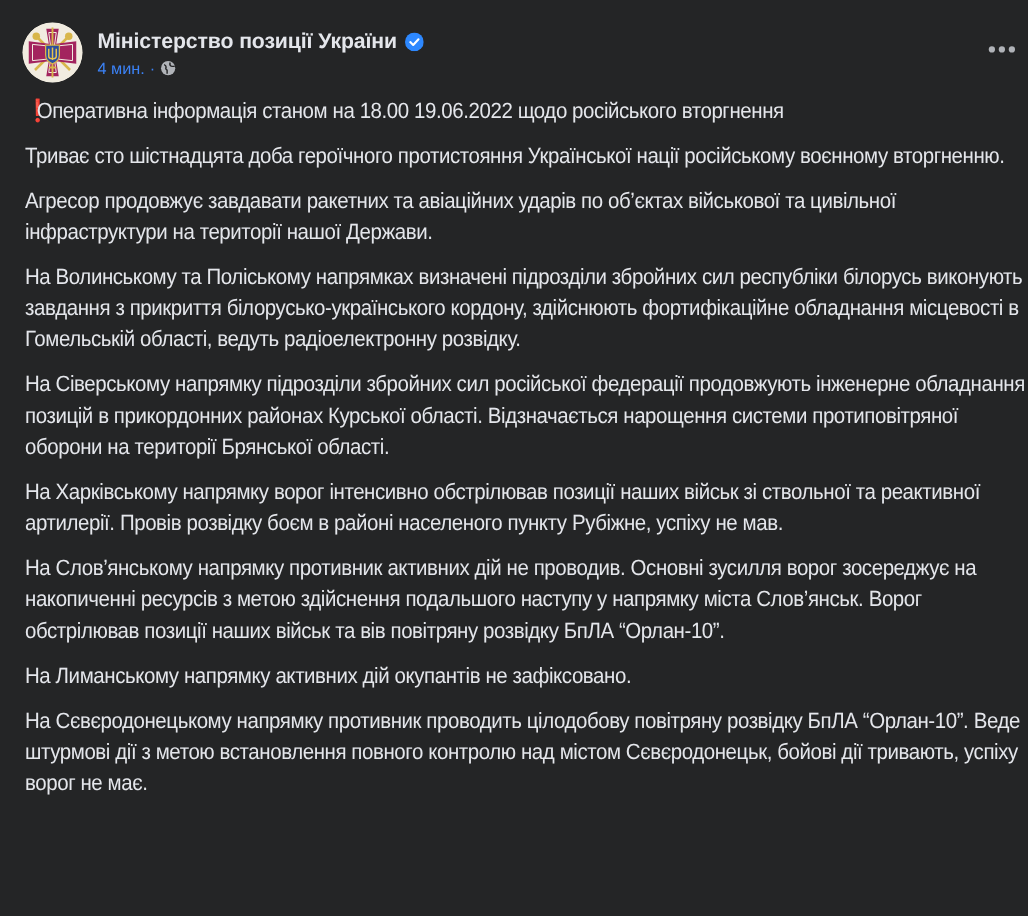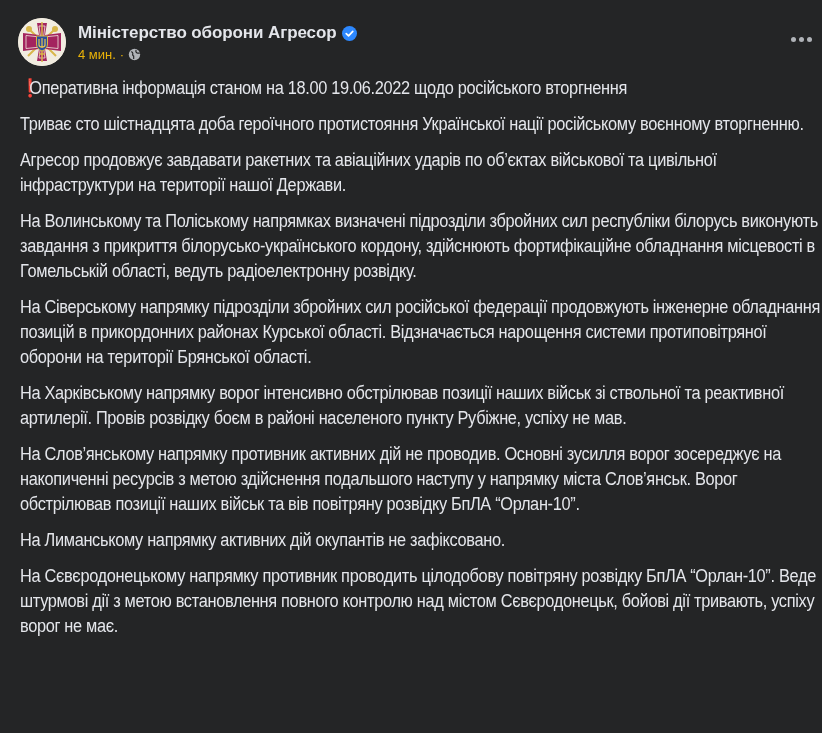--- a/index.html
+++ b/index.html
@@ -60,21 +60,21 @@
     margin-left: 6px;
     width: 15px;
     height: 15px;
     display: inline-block;
   }
   .sub-row {
     display: flex;
     align-items: center;
     margin-top: 3px;
     font-size: 13px;
-    color: #eab308;
+    color: #3b82f6;
   }
   .sub-row .dot { margin: 0 4px; }
   .globe { width: 13px; height: 13px; display: inline-block; }
   .more-btn {
     position: absolute;
     right: 6px;
     top: 24px;
     width: 30px;
     height: 30px;
     display: flex;
@@ -135,21 +135,21 @@
         <line x1="24" y1="4" x2="24" y2="44" stroke="#d8b64a" stroke-width="1.5"></line>
         <line x1="21" y1="36" x2="27" y2="36" stroke="#d8b64a" stroke-width="1.5"></line>
 
         <path d="M18.5 18 L29.5 18 L29.5 26 Q29.5 31 24 33 Q18.5 31 18.5 26 Z" fill="#2b4f9e" stroke="#d8b64a" stroke-width="1"></path>
 
         <path d="M24 20 L24 30 M21 21 L21 27 Q21 29 24 29 Q27 29 27 27 L27 21" stroke="#e6c34e" stroke-width="1.2" fill="none"></path>
       </svg>
     </div>
     <div class="meta">
       <div class="name-row">
-        <span class="page-name">Міністерство оборони Агресор</span>
+        <span class="page-name">Міністерство позиції України</span>
         <span class="verified">
           <svg width="15" height="15" viewBox="0 0 16 16">
             <circle cx="8" cy="8" r="8" fill="#2d88ff"></circle>
             <path d="M4.5 8.2 L7 10.6 L11.5 5.8" stroke="#ffffff" stroke-width="1.8" fill="none" stroke-linecap="round" stroke-linejoin="round"></path>
           </svg>
         </span>
       </div>
       <div class="sub-row">
         <span>4 мин.</span>
         <span class="dot">·</span>

